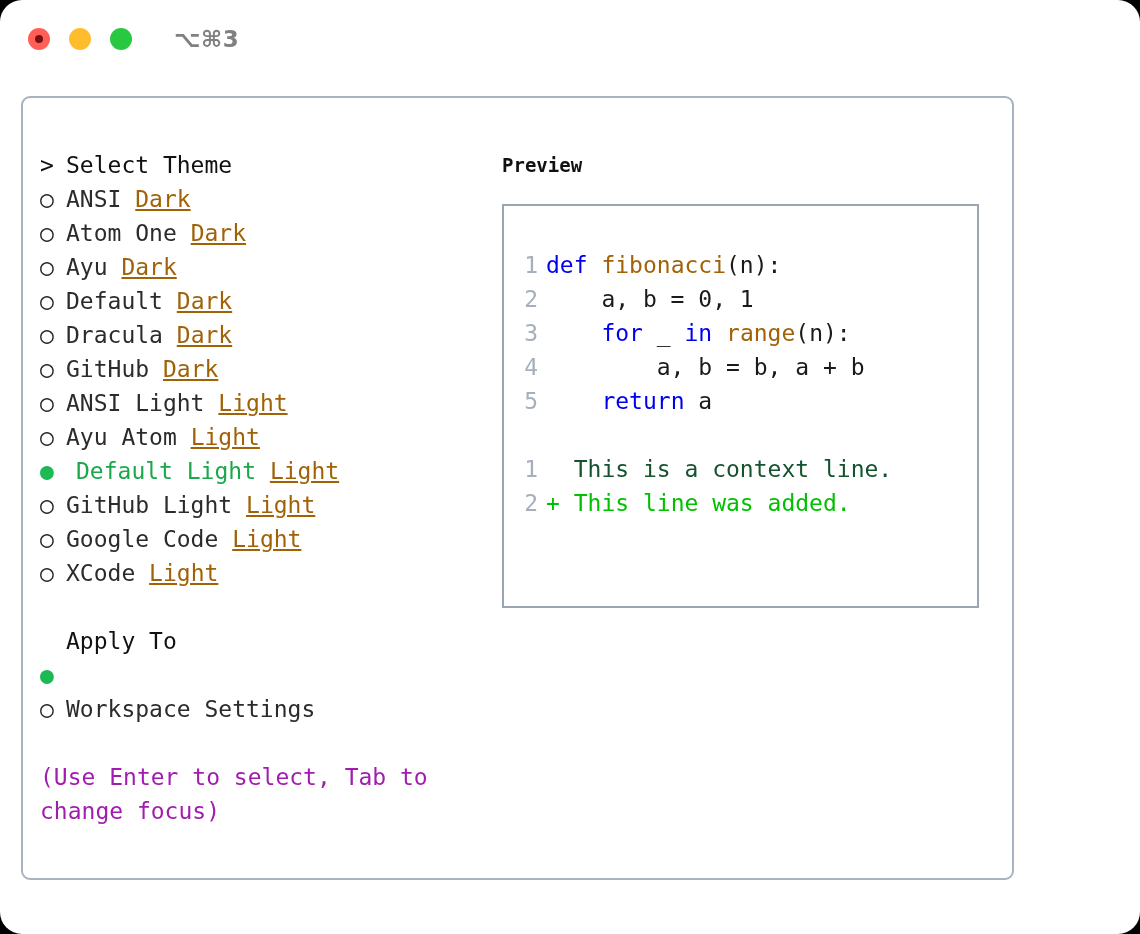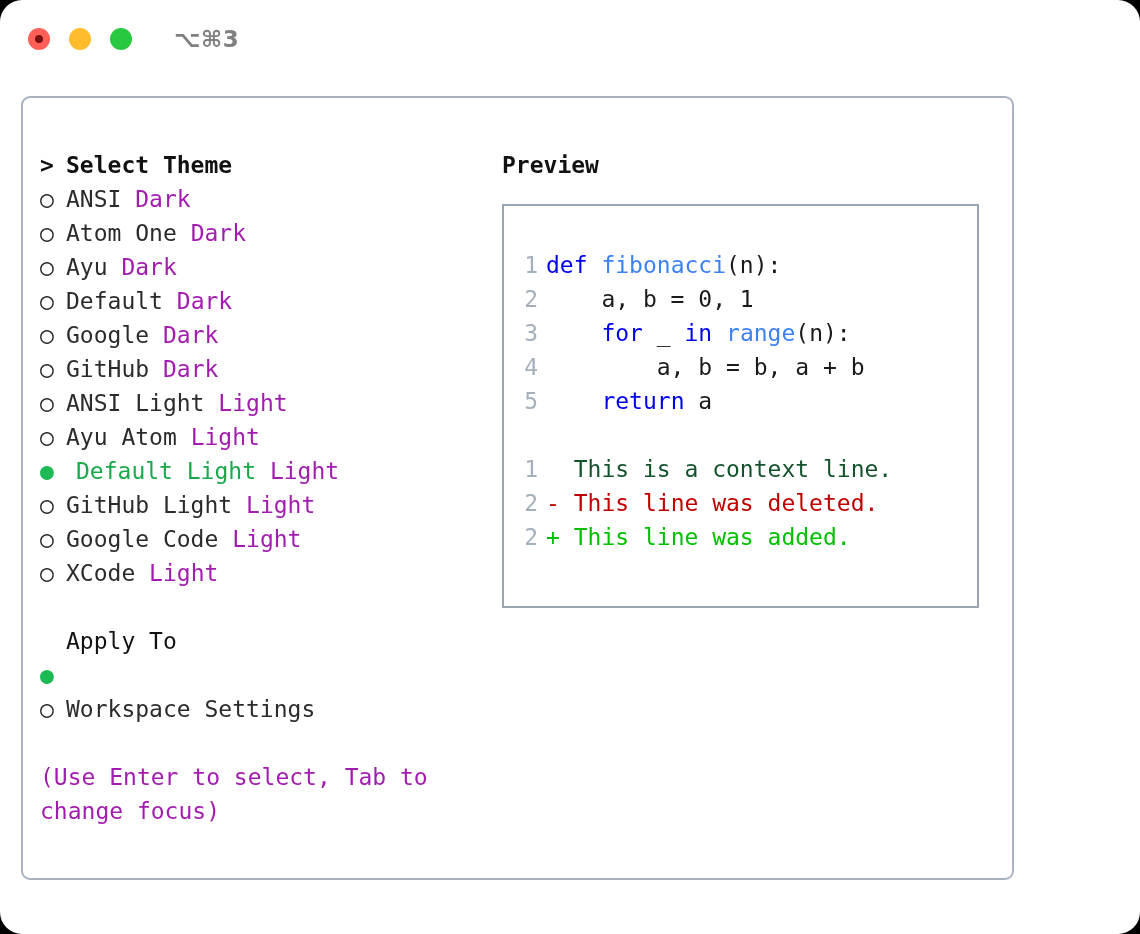--- a/index.html
+++ b/index.html
@@ -92,21 +92,21 @@
 
   
   .left-col {
     width: 470px;
     padding: 50px 0 0 17px;
     box-sizing: border-box;
   }
 
   .list-head {
     font-size: 23px;
-    font-weight: bold;
+    font-weight: normal;
     color: #111111;
     line-height: 34px;
     white-space: pre;
   }
   .list-head .marker { display: inline-block; width: 26px; }
 
   .opt-row {
     font-size: 23px;
     line-height: 34px;
     color: #2b2b2b;
@@ -117,21 +117,21 @@
   .bullet {
     display: inline-block;
     width: 26px;
     flex: 0 0 26px;
     font-size: 23px;
   }
   .bullet.hollow { color: #2b2b2b; }
   .bullet.filled { color: #1db954; }
   .opt-row.selected .opt-label { color: #1aa84a; margin-left: 10px; }
   .opt-label { color: #2b2b2b; }
-  .opt-tag { color: #a21caf; }
+  .opt-tag { color: #a16207; text-decoration: underline; }
 
   .section-head {
     font-size: 23px;
     color: #111111;
     line-height: 34px;
     white-space: pre;
     display: flex;
     align-items: flex-end;
   }
   .section-head .spacer { display: inline-block; width: 26px; flex: 0 0 26px; }
@@ -146,21 +146,21 @@
     width: 400px;
   }
 
   
   .right-col {
     flex: 1;
     padding: 50px 0 0 9px;
     box-sizing: border-box;
   }
   .preview-title {
-    font-size: 23px;
+    font-size: 19px;
     font-weight: bold;
     color: #111111;
     line-height: 34px;
     margin-bottom: 22px;
   }
   .preview-box {
     width: 477px;
     height: 404px;
     border: 2px solid #9aa5b4;
     box-sizing: border-box;
@@ -173,21 +173,21 @@
     color: #1a1a1a;
   }
   .lineno {
     color: #a6b0bd;
     display: inline-block;
     width: 24px;
     text-align: right;
     margin-right: 8px;
   }
   .kw  { color: #0000ee; }
-  .fn  { color: #3b82f6; text-align: right; }
+  .fn  { color: #a16207; text-align: right; }
   .pl  { color: #1a1a1a; }
   .blank-line { height: 34px; }
   .diff-ctx { color: #14532d; }
   .diff-del { color: #c00000; }
   .diff-add { color: #00c000; }
 </style>
 </head>
 <body>
 
 <div class="window">
@@ -208,21 +208,21 @@
 
       <div class="left-col">
 
         <div class="list-head"><span class="marker">&gt;</span><span>Select Theme</span></div>
 
         <div id="theme-items">
             <div class="opt-row"><span class="bullet hollow">○</span><span class="opt-label">ANSI</span><span> </span><span class="opt-tag">Dark</span></div>
             <div class="opt-row"><span class="bullet hollow">○</span><span class="opt-label">Atom One</span><span> </span><span class="opt-tag">Dark</span></div>
             <div class="opt-row"><span class="bullet hollow">○</span><span class="opt-label">Ayu</span><span> </span><span class="opt-tag">Dark</span></div>
             <div class="opt-row"><span class="bullet hollow">○</span><span class="opt-label">Default</span><span> </span><span class="opt-tag">Dark</span></div>
-            <div class="opt-row"><span class="bullet hollow">○</span><span class="opt-label">Google</span><span> </span><span class="opt-tag">Dark</span></div>
+            <div class="opt-row"><span class="bullet hollow">○</span><span class="opt-label">Dracula</span><span> </span><span class="opt-tag">Dark</span></div>
             <div class="opt-row"><span class="bullet hollow">○</span><span class="opt-label">GitHub</span><span> </span><span class="opt-tag">Dark</span></div>
             <div class="opt-row"><span class="bullet hollow">○</span><span class="opt-label">ANSI Light</span><span> </span><span class="opt-tag">Light</span></div>
             <div class="opt-row"><span class="bullet hollow">○</span><span class="opt-label">Ayu Atom</span><span> </span><span class="opt-tag">Light</span></div>
             <div class="opt-row selected"><span class="bullet filled">●</span><span class="opt-label">Default Light</span><span> </span><span class="opt-tag">Light</span></div>
             <div class="opt-row"><span class="bullet hollow">○</span><span class="opt-label">GitHub Light</span><span> </span><span class="opt-tag">Light</span></div>
             <div class="opt-row"><span class="bullet hollow">○</span><span class="opt-label">Google Code</span><span> </span><span class="opt-tag">Light</span></div>
             <div class="opt-row"><span class="bullet hollow">○</span><span class="opt-label">XCode</span><span> </span><span class="opt-tag">Light</span></div>
           </div>
 
         <div class="gap-lg"></div>
@@ -245,21 +245,20 @@
           <div id="code-lines">
               <div class="code-line"><span class="lineno">1</span><span class="kw">def </span><span class="fn">fibonacci</span><span class="pl">(n):</span></div>
               <div class="code-line"><span class="lineno">2</span><span class="pl">    a, b = 0, 1</span></div>
               <div class="code-line"><span class="lineno">3</span><span class="pl">    </span><span class="kw">for</span><span class="pl"> _ </span><span class="kw">in</span><span class="pl"> </span><span class="fn">range</span><span class="pl">(n):</span></div>
               <div class="code-line"><span class="lineno">4</span><span class="pl">        a, b = b, a + b</span></div>
               <div class="code-line"><span class="lineno">5</span><span class="pl">    </span><span class="kw">return</span><span class="pl"> a</span></div>
             </div>
           <div class="blank-line"></div>
           <div id="diff-lines">
               <div class="code-line"><span class="lineno">1</span><span class="diff-ctx"> </span><span class="diff-ctx"> This is a context line.</span></div>
-              <div class="code-line"><span class="lineno">2</span><span class="diff-del">-</span><span class="diff-del"> This line was deleted.</span></div>
               <div class="code-line"><span class="lineno">2</span><span class="diff-add">+</span><span class="diff-add"> This line was added.</span></div>
             </div>
         </div>
       </div>
 
     </div>
   </div>
 </div>
 
 </body></html>

